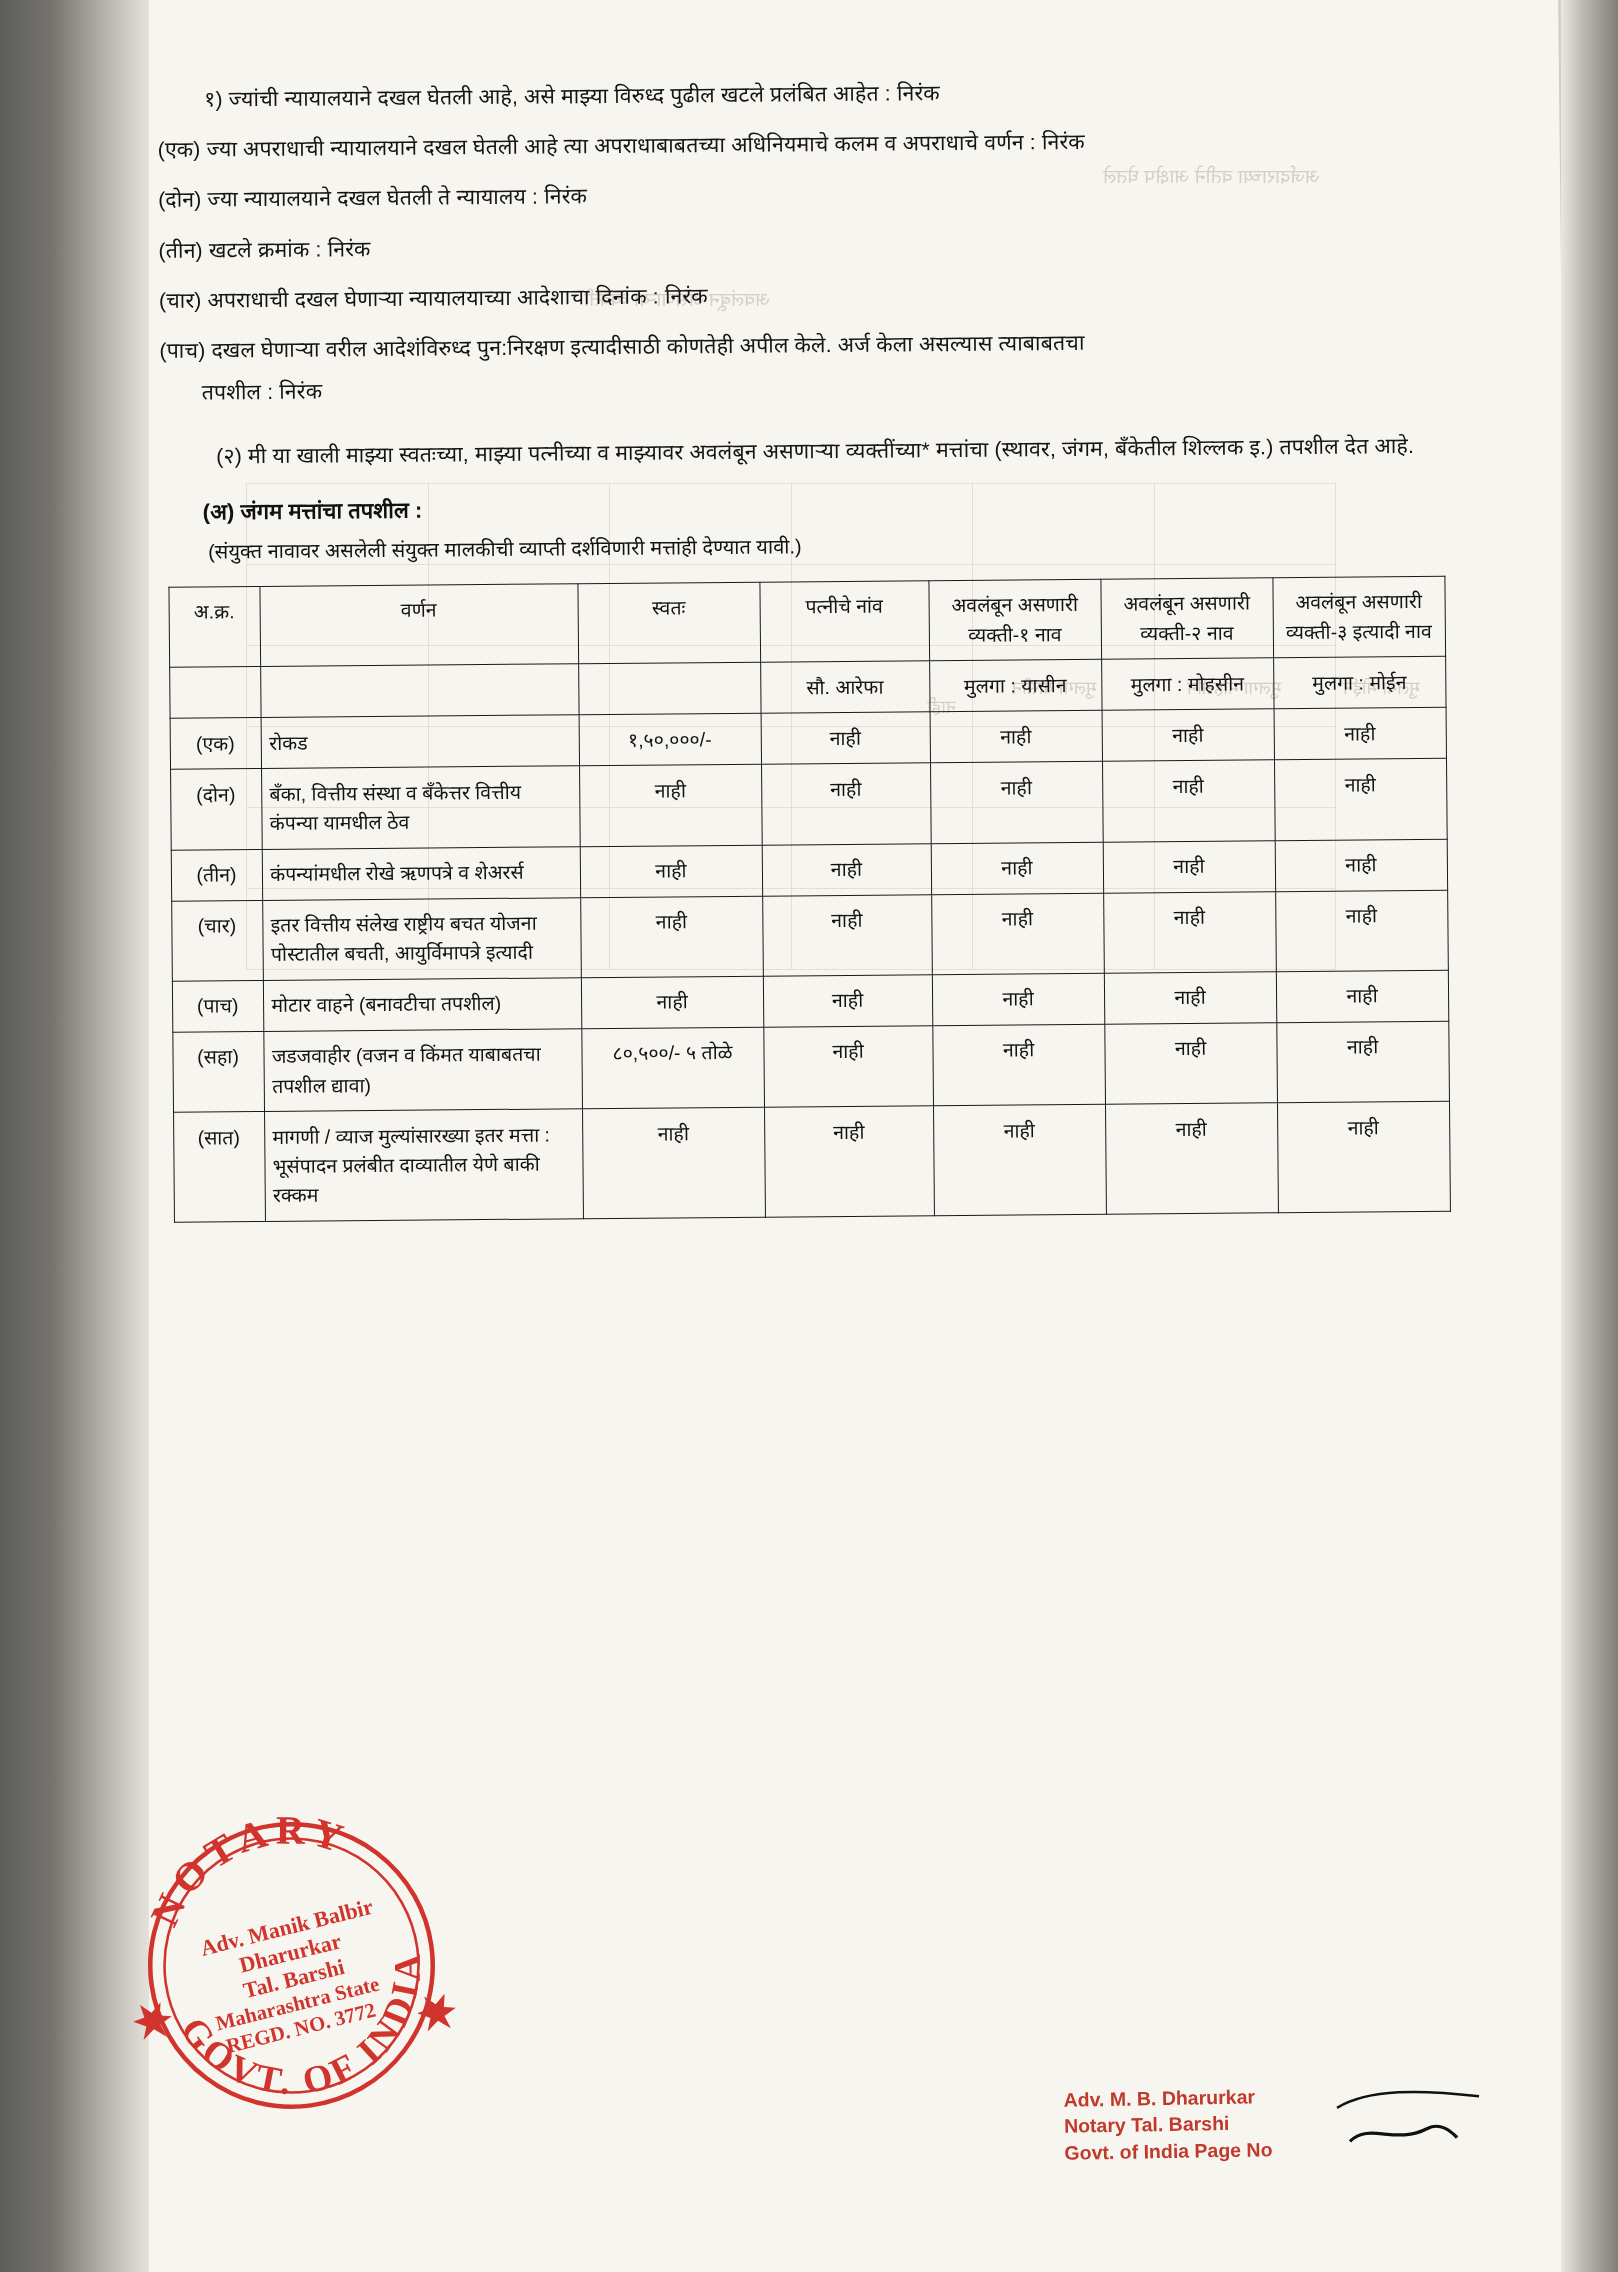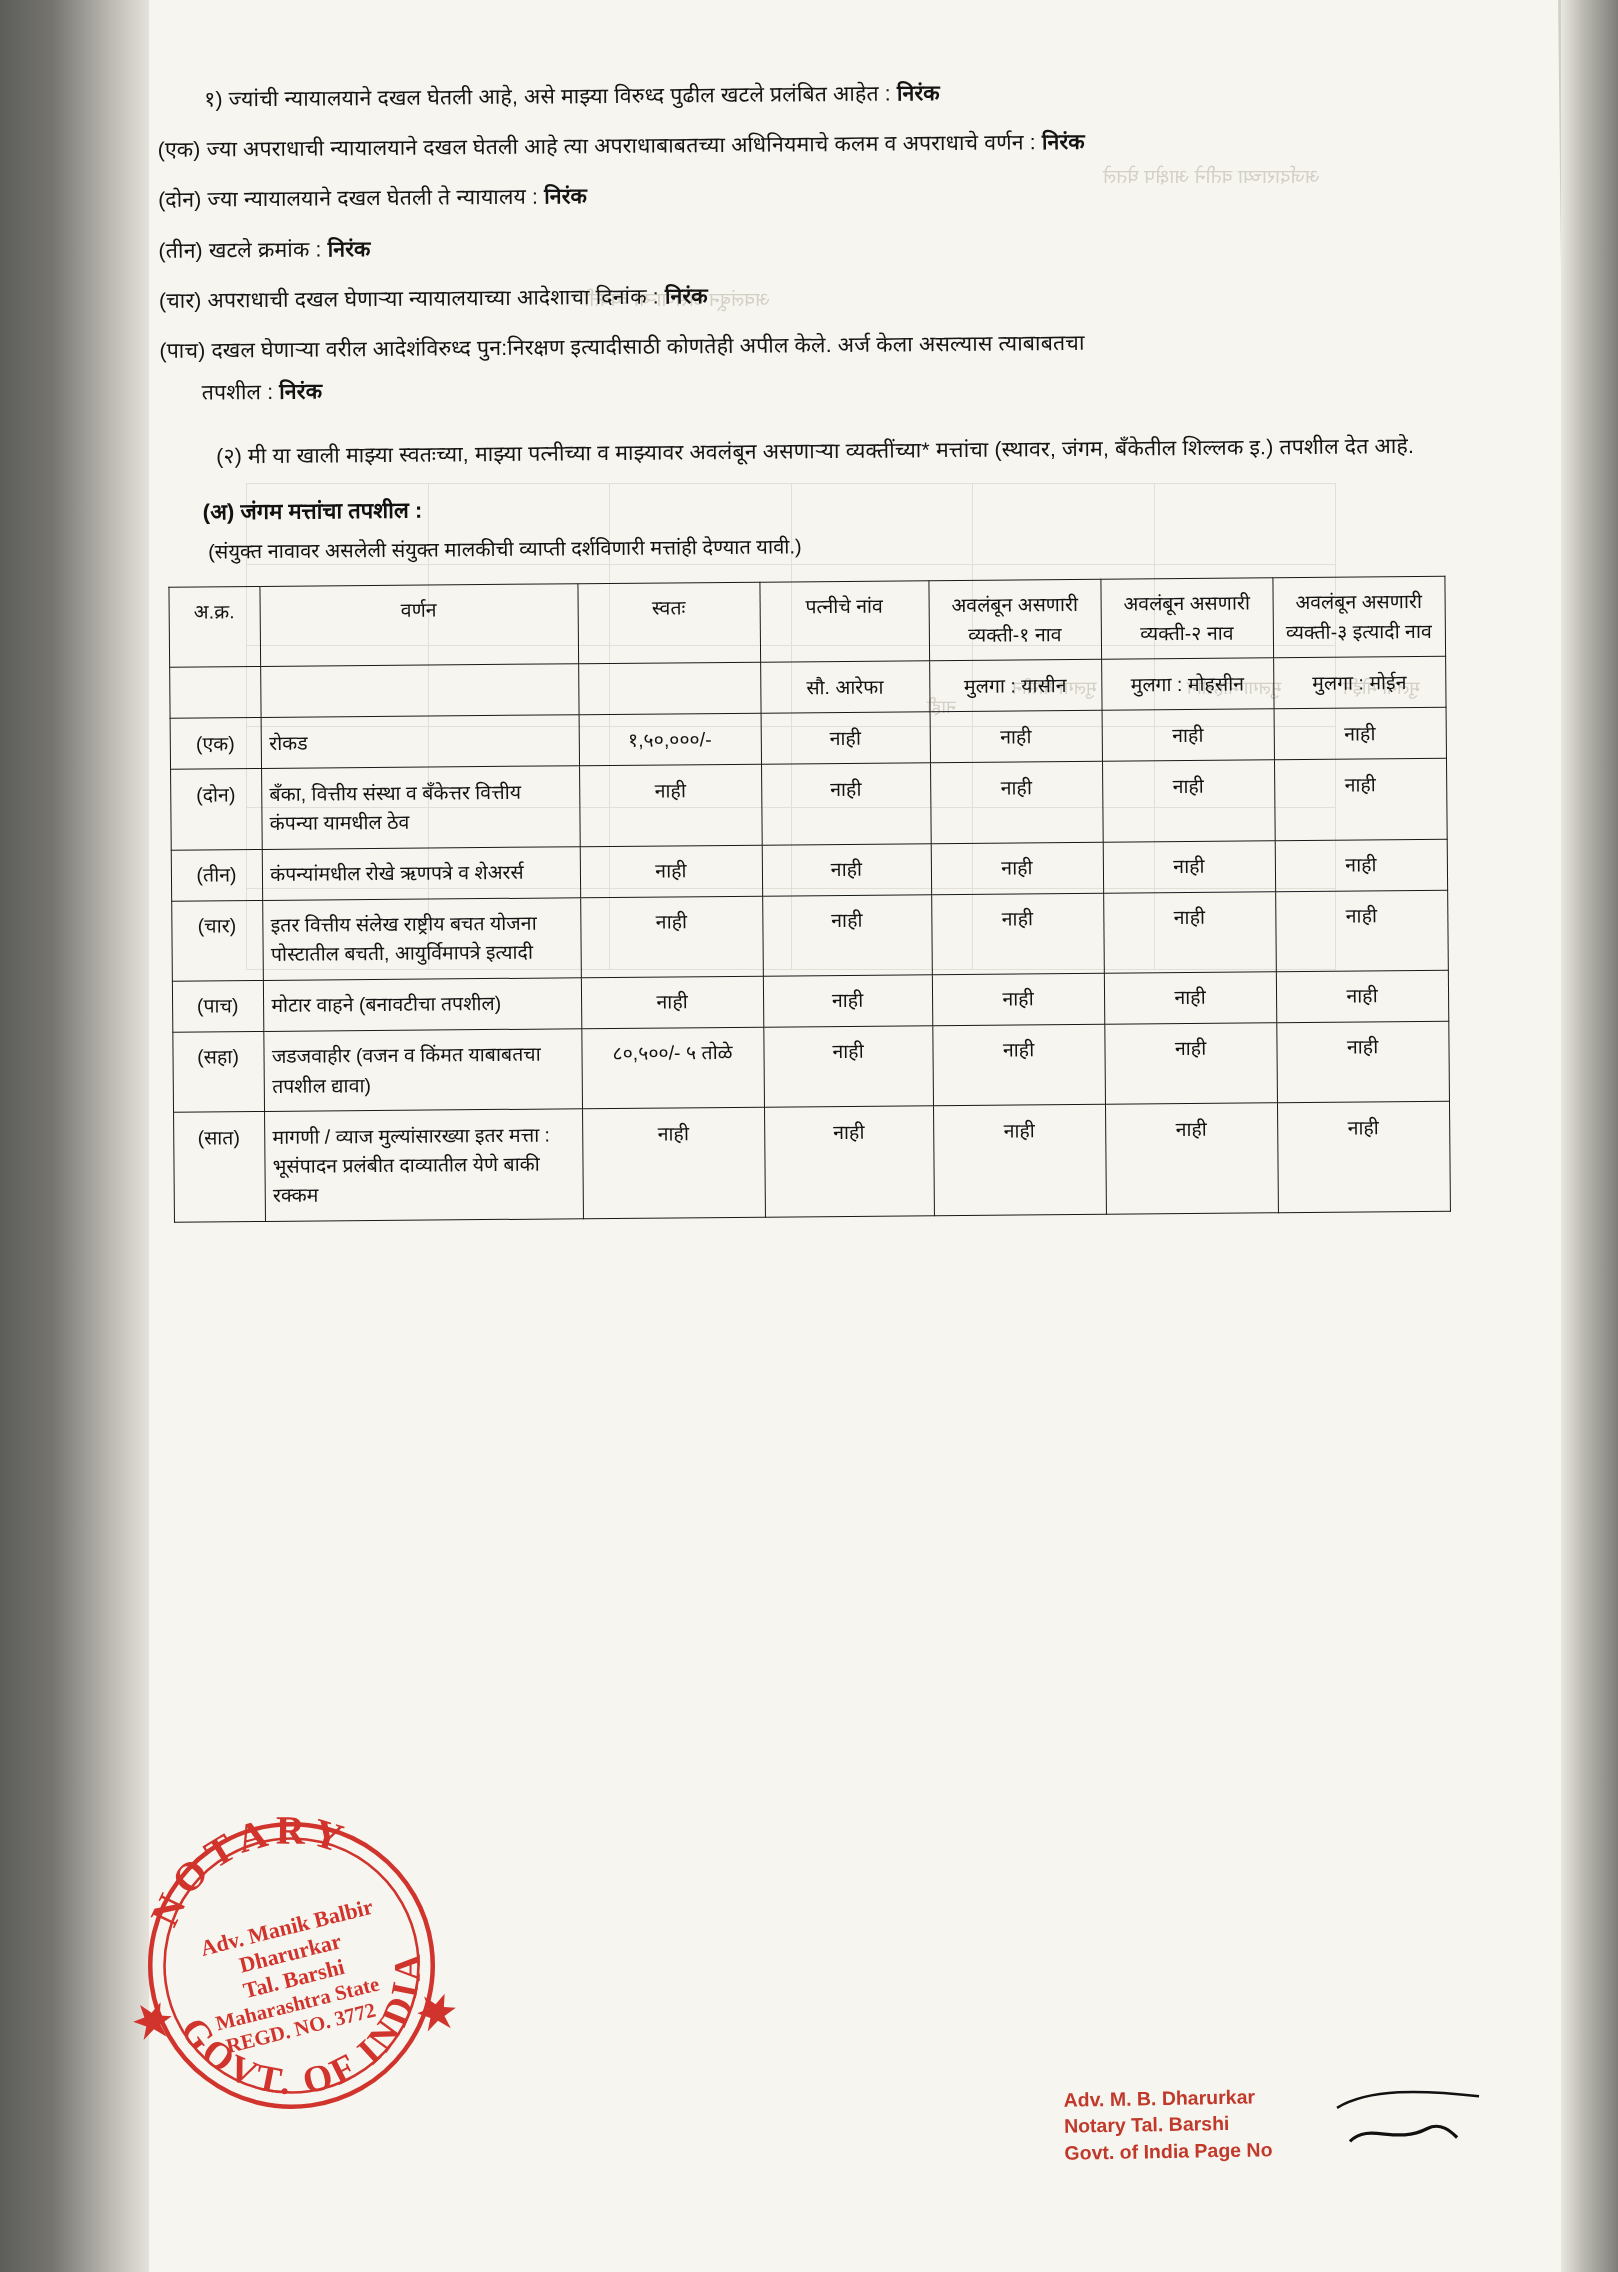--- a/index.html
+++ b/index.html
@@ -50,21 +50,21 @@
     transform: rotate(-0.5deg);
     color: #111;
   }
   .para {
     font-size: 21.4px;
     line-height: 1.55;
     margin: 0 0 17px 0;
     color: #141414;
     letter-spacing: 0.1px;
   }
-  .para .b { font-weight: bold; }
+  .para .b { font-weight: normal; }
   .indent { margin-left: 47px; }
   .hang { margin-left: 0px; }
   .heading-bold {
     font-weight: bold;
     font-size: 22px;
     margin: 22px 0 11.7px 42px;
   }
   .note {
     font-size: 20px;
     margin: 0 0 22px 47px;

